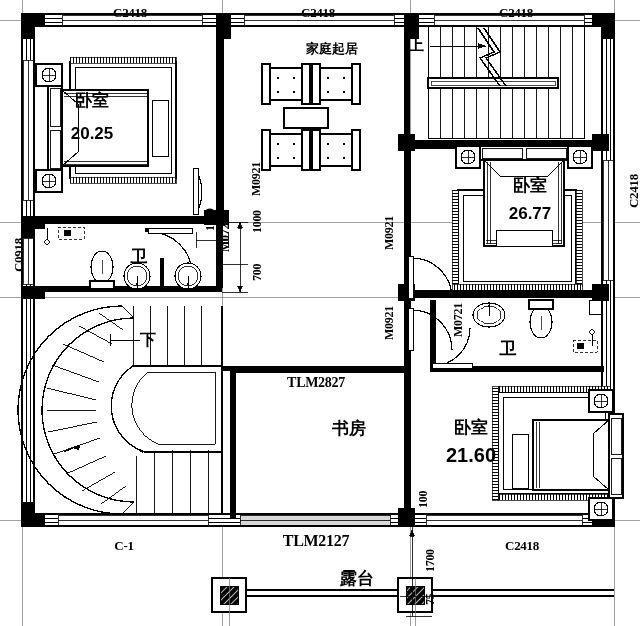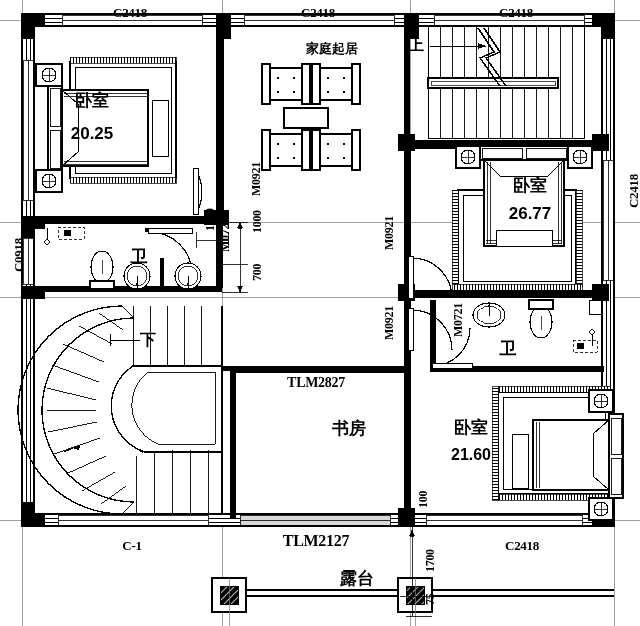--- a/index.html
+++ b/index.html
@@ -505,28 +505,28 @@
   <div id="labels">
       <div class="lbl lbl-cn" style="font-size: 17px; left: 92px; top: 100px; transform: translate(-50%, -50%);">卧室</div>
       <div class="lbl " style="font-size: 17px; left: 92px; top: 133px; transform: translate(-50%, -50%);">20.25</div>
       <div class="lbl lbl-cn" style="font-size: 13px; left: 332px; top: 48px; transform: translate(-50%, -50%);">家庭起居</div>
       <div class="lbl lbl-cn" style="font-size: 17px; left: 530px; top: 185px; transform: translate(-50%, -50%);">卧室</div>
       <div class="lbl " style="font-size: 17px; left: 530px; top: 213px; transform: translate(-50%, -50%);">26.77</div>
       <div class="lbl lbl-cn" style="font-size: 17px; left: 139px; top: 256px; transform: translate(-50%, -50%);">卫</div>
       <div class="lbl lbl-cn" style="font-size: 17px; left: 508px; top: 348px; transform: translate(-50%, -50%);">卫</div>
       <div class="lbl lbl-cn" style="font-size: 17px; left: 316px; top: 428px; transform: translate(-50%, -50%); margin-left: 33px;">书房</div>
       <div class="lbl lbl-cn" style="font-size: 17px; left: 471px; top: 427px; transform: translate(-50%, -50%);">卧室</div>
-      <div class="lbl " style="font-size: 16px; left: 471px; top: 455px; transform: translate(-50%, -50%);">21.60</div>
+      <div class="lbl " style="font-size: 20px; left: 471px; top: 455px; transform: translate(-50%, -50%);">21.60</div>
       <div class="lbl lbl-cn" style="font-size: 17px; left: 310px; top: 578px; transform: translate(-50%, -50%); margin-left: 47px;">露台</div>
       <div class="lbl code" style="font-size: 13px; left: 130px; top: 12px; transform: translate(-50%, -50%);">C2418</div>
       <div class="lbl code" style="font-size: 13px; left: 318px; top: 12px; transform: translate(-50%, -50%);">C2418</div>
       <div class="lbl code" style="font-size: 13px; left: 516px; top: 12px; transform: translate(-50%, -50%);">C2418</div>
       <div class="lbl code" style="font-size: 13px; left: 627px; top: 208px; transform: rotate(-90deg); transform-origin: 0px 0px; white-space: nowrap;">C2418</div>
       <div class="lbl code" style="font-size: 13px; left: 12px; top: 272px; transform: rotate(-90deg); transform-origin: 0px 0px; white-space: nowrap;">C0918</div>
-      <div class="lbl code" style="font-size: 13px; left: 124px; top: 545px; transform: translate(-50%, -50%); margin-left: 8px;">C-1</div>
+      <div class="lbl code" style="font-size: 13px; left: 124px; top: 545px; transform: translate(-50%, -50%);">C-1</div>
       <div class="lbl code" style="font-size: 13px; left: 522px; top: 545px; transform: translate(-50%, -50%);">C2418</div>
       <div class="lbl code" style="font-size: 12px; left: 250px; top: 196px; transform: rotate(-90deg); transform-origin: 0px 0px; white-space: nowrap;">M0921</div>
       <div class="lbl code" style="font-size: 12px; left: 219px; top: 252px; transform: rotate(-90deg); transform-origin: 0px 0px; white-space: nowrap;">M0721</div>
       <div class="lbl code" style="font-size: 12px; left: 383px; top: 250px; transform: rotate(-90deg); transform-origin: 0px 0px; white-space: nowrap;">M0921</div>
       <div class="lbl code" style="font-size: 12px; left: 383px; top: 340px; transform: rotate(-90deg); transform-origin: 0px 0px; white-space: nowrap;">M0921</div>
       <div class="lbl code" style="font-size: 12px; left: 452px; top: 337px; transform: rotate(-90deg); transform-origin: 0px 0px; white-space: nowrap;">M0721</div>
       <div class="lbl code" style="font-size: 14px; left: 316px; top: 383px; transform: translate(-50%, -50%);">TLM2827</div>
       <div class="lbl code" style="font-size: 16px; left: 316px; top: 541px; transform: translate(-50%, -50%);">TLM2127</div>
       <div class="lbl code" style="font-size: 12px; left: 204px; top: 231px; transform: rotate(-90deg); transform-origin: 0px 0px; white-space: nowrap;">1000</div>
       <div class="lbl code" style="font-size: 12px; left: 251px; top: 233px; transform: rotate(-90deg); transform-origin: 0px 0px; white-space: nowrap;">1000</div>

